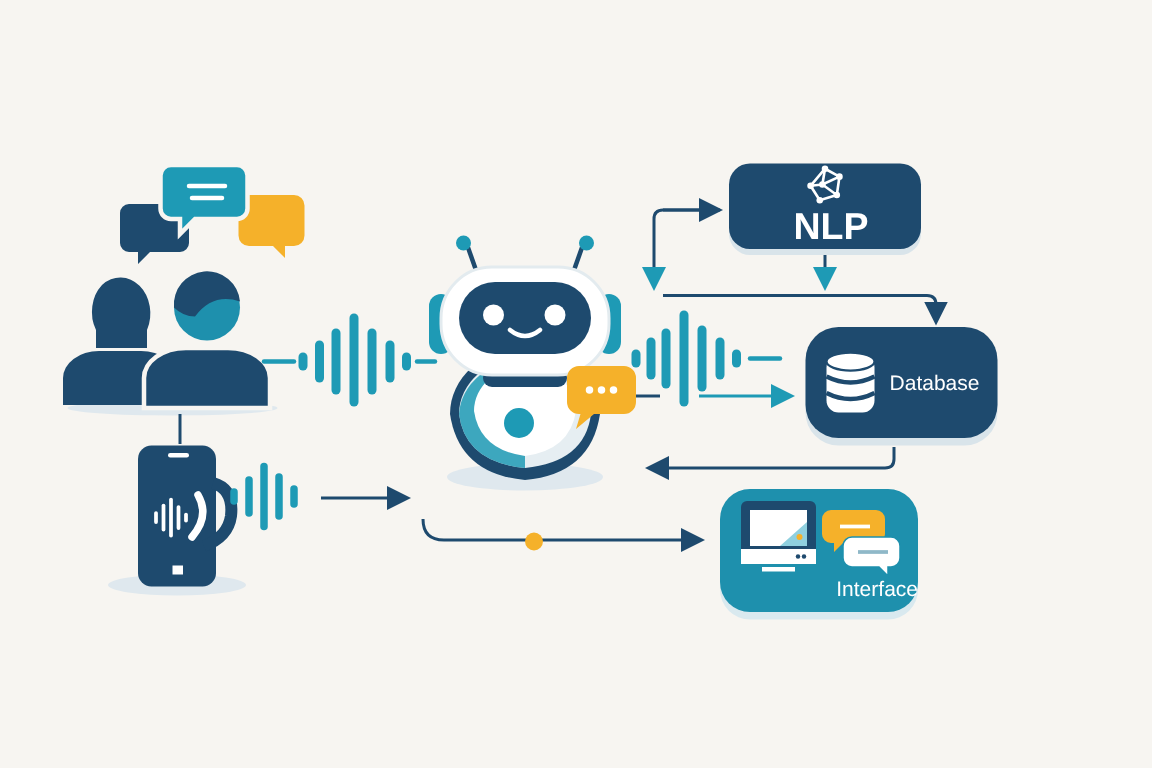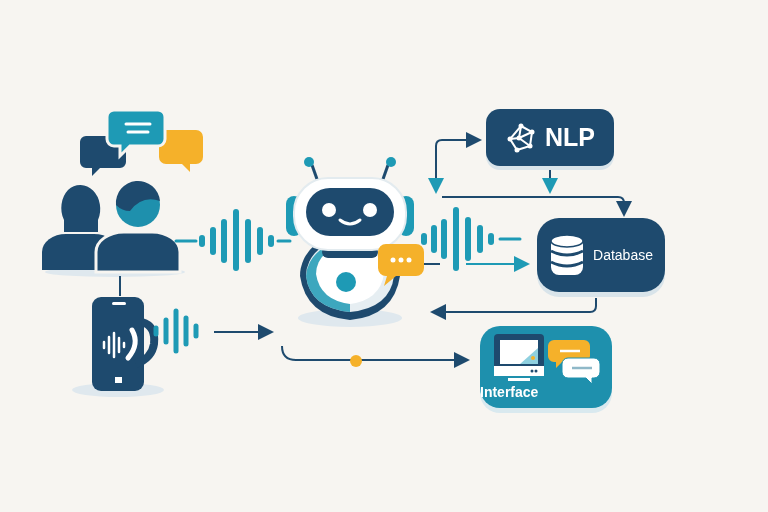--- a/index.html
+++ b/index.html
@@ -1,24 +1,24 @@
 <!DOCTYPE html>
 <html><head>
 <meta charset="utf-8">
 <style>
   html,body{margin:0;padding:0;}
   body{width:768px;height:512px;background:#f7f5f1;position:relative;overflow:hidden;font-family:"Liberation Sans",sans-serif;}
   svg{position:absolute;left:0;top:0;}
   .box{position:absolute;display:flex;align-items:center;justify-content:center;color:#fff;}
-  .nlp{left:486px;top:109px;width:128px;height:57px;background:#1e4a6e;border-radius:14px;box-shadow:0 4px 0 #d9e4ea;}
+  .nlp{left:486px;top:109px;width:128px;height:57px;background:#1e4a6e;border-radius:14px;box-shadow:0 4px 0 #d9e4ea;flex-direction:column;}
   .nlp .lbl{font-size:25px;font-weight:bold;margin-left:8px;}
   .db{left:537px;top:218px;width:128px;height:74px;background:#1e4a6e;border-radius:22px;box-shadow:0 5px 0 #d9e4ea;}
   .db .lbl{font-size:14px;margin-left:8px;}
   .iface{left:480px;top:326px;width:132px;height:82px;background:#1e90ad;border-radius:20px;box-shadow:0 5px 0 #d9e9ef;}
-  .iface .lbl{position:absolute;bottom:8px;left:0;right:0;text-align:left;font-size:14px;font-weight:bold;}
+  .iface .lbl{position:absolute;bottom:8px;left:0;right:0;text-align:right;font-size:14px;font-weight:normal;}
 </style>
 </head>
 <body>
 
 <svg width="768" height="512" viewBox="0 0 768 512">
   <defs>
     <marker id="ah" markerWidth="8" markerHeight="8" refX="6" refY="4" orient="auto">
       <path d="M0,0 L8,4 L0,8 z" fill="#1e4a6e"></path>
     </marker>
     <marker id="aht" markerWidth="8" markerHeight="8" refX="6" refY="4" orient="auto">

